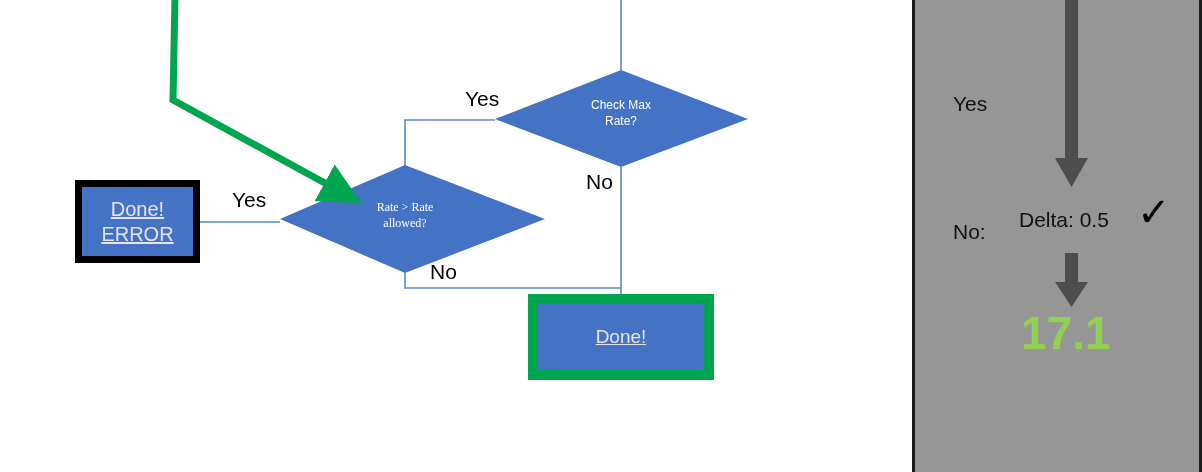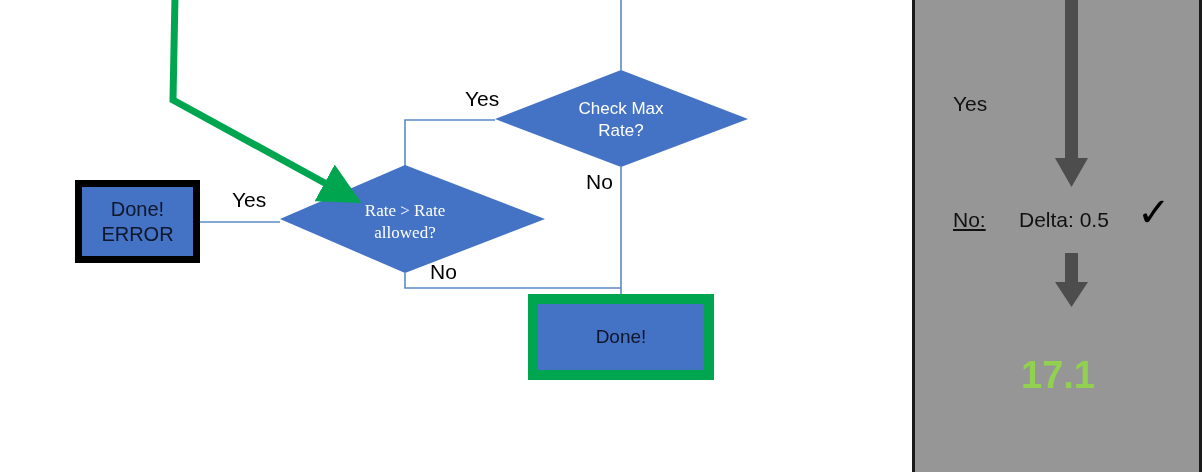--- a/index.html
+++ b/index.html
@@ -30,42 +30,43 @@
   }
   
   .proc-box {
     position: absolute;
     box-sizing: border-box;
     background: #4472C4;
     display: flex;
     flex-direction: column;
     align-items: center;
     justify-content: center;
-    color: #0f172a;
+    color: #e5e5e5;
     line-height: 1.22;
     text-align: center;
     white-space: pre-line;
+    text-decoration: underline;
   }
   #box-done-error {
     left: 75px; top: 180px;
     width: 125px; height: 83px;
     border: 7px solid #000000;
     font-size: 20px;
   }
   #box-done {
     left: 528px; top: 294px;
     width: 186px; height: 86px;
     border: 10px solid #00A550;
     font-size: 19px;
   }
   
   .diamond-label {
     position: absolute;
     color: #ffffff;
-    font-size: 17px;
+    font-size: 12px;
     line-height: 1.3;
     text-align: center;
     white-space: pre-line;
     pointer-events: none;
   }
   #label-rate-allowed {
     left: 305px; top: 200px; width: 200px; font-family: Liberation Serif, serif;
   }
   #label-check-max {
     left: 521px; top: 98px; width: 200px;
@@ -98,38 +99,37 @@
     left: 0; top: 0;
     width: 284px; height: 472px;
   }
   .panel-text {
     position: absolute;
     color: #111111;
     font-size: 21px;
     white-space: nowrap;
   }
   #panel-yes   { left: 38px;  top:  92px; }
-  #panel-no    { left: 38px;  top: 208px; text-decoration: underline; }
+  #panel-no    { left: 38px;  top: 220px; }
   #panel-delta { left: 104px; top: 208px; }
   #panel-check {
     position: absolute;
     left: 222px; top: 192px;
     font-size: 40px;
     line-height: 1;
     color: #000000;
     font-family: "DejaVu Sans", sans-serif;
   }
   #panel-value {
     position: absolute;
     left: 106px; top: 306px;
-    font-size: 38px;
+    font-size: 46px;
     font-weight: bold;
     color: #92D050;
     white-space: nowrap;
-    margin-top: 48px;
   }
 </style>
 </head>
 <body>
 
 <div id="root">
 
   <div id="flow-canvas">
 
     <svg id="flow-svg" viewBox="0 0 912 472">

